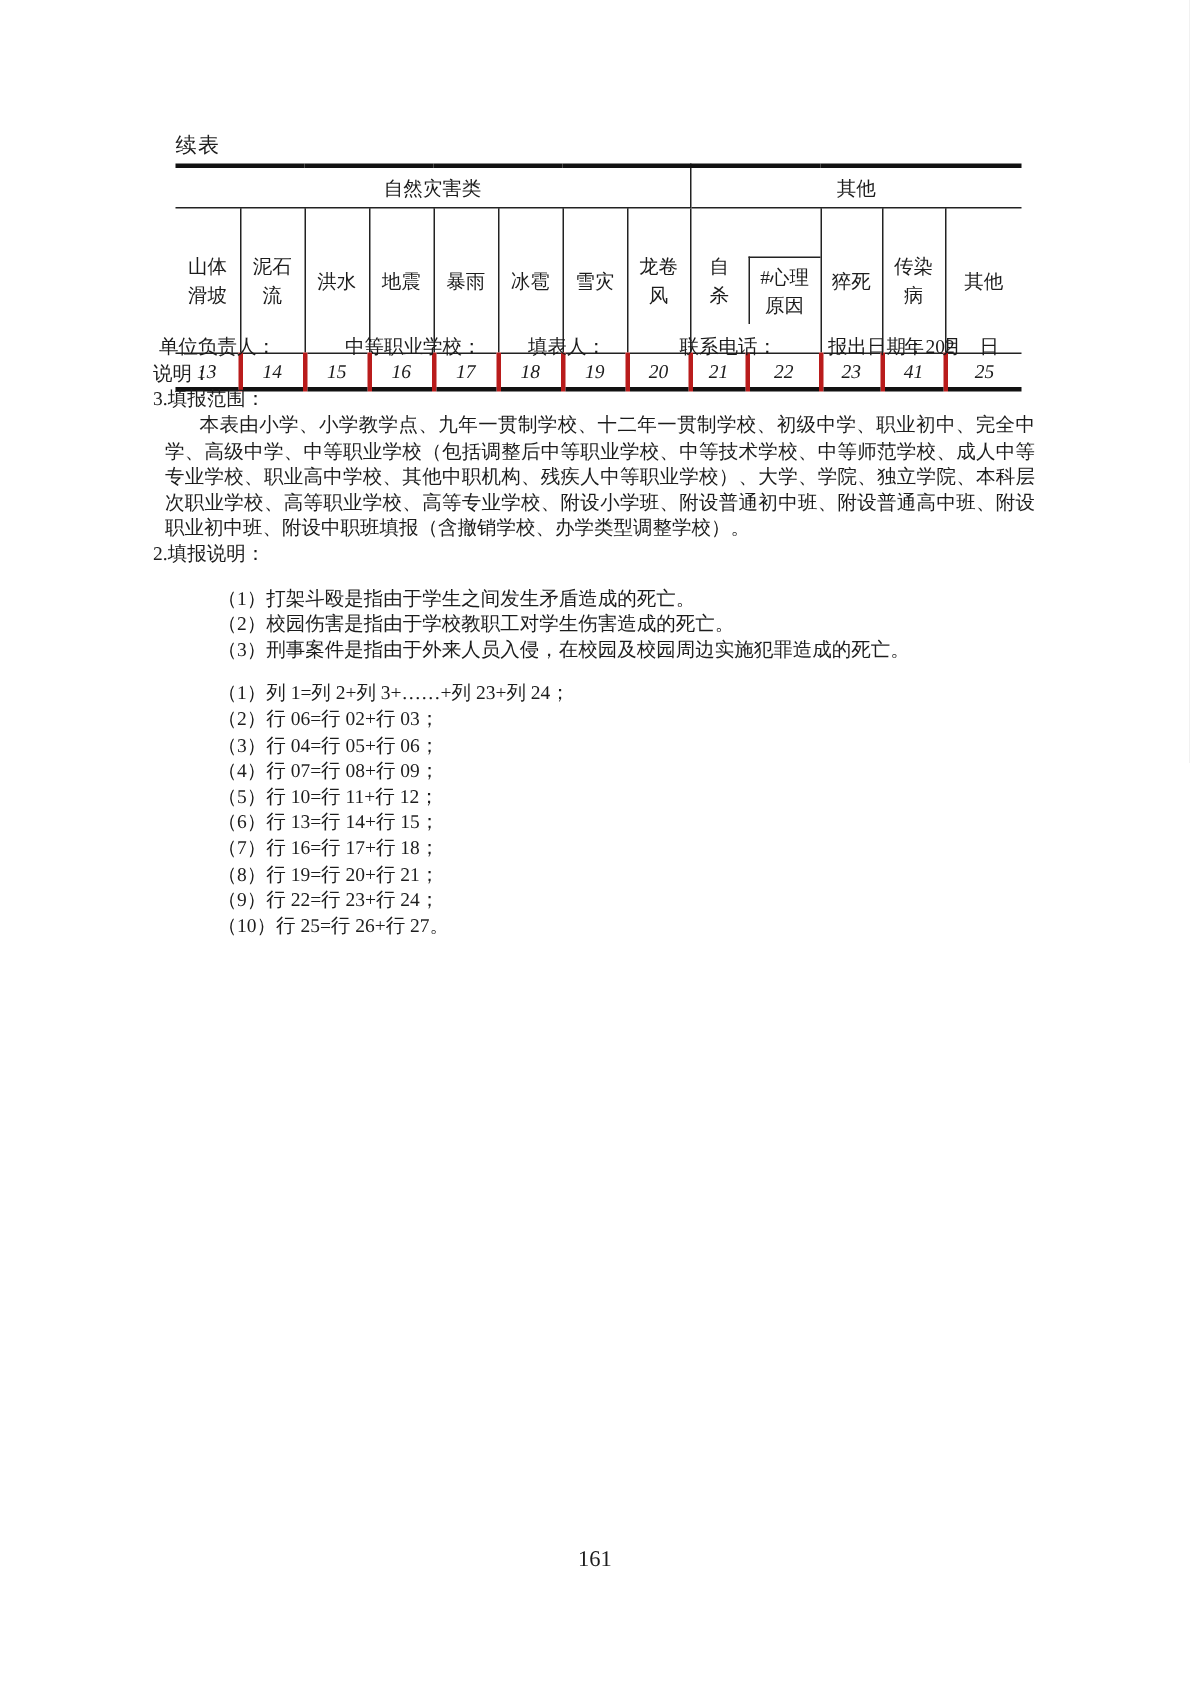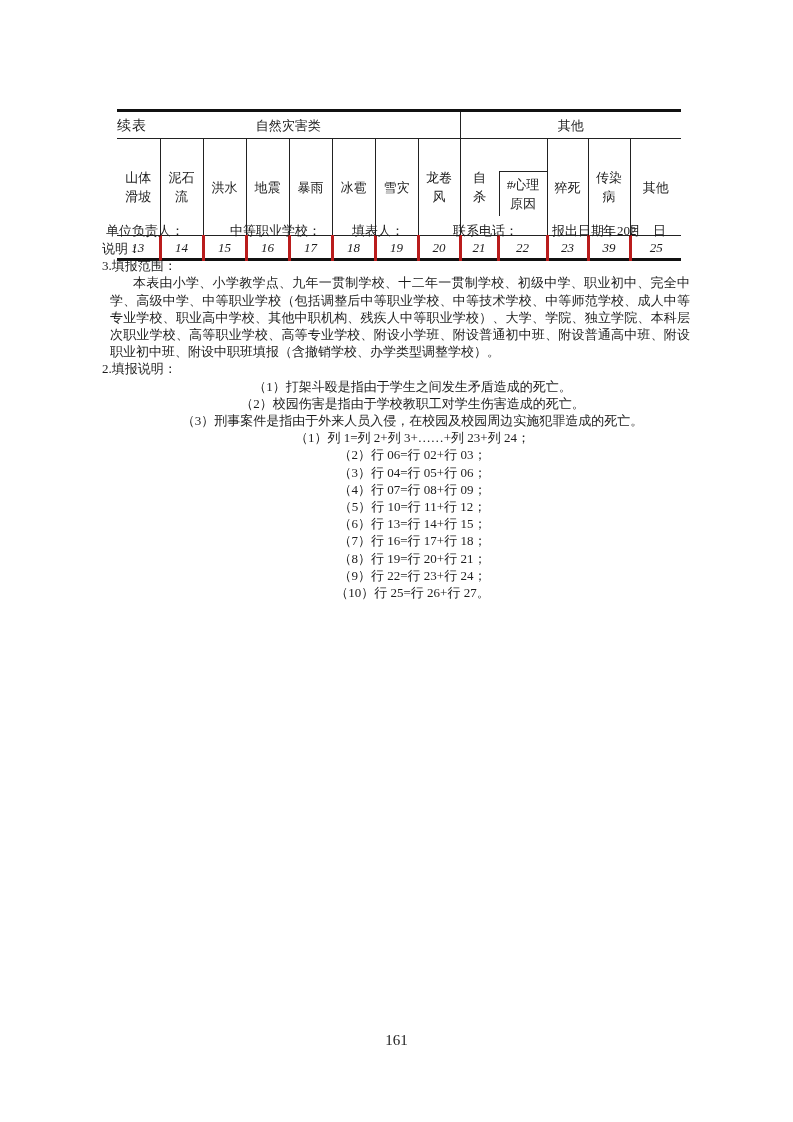--- a/index.html
+++ b/index.html
@@ -15,21 +15,20 @@
   }
 
   
   .cont-label {
     position: absolute;
     left: 117px;
     top: 89px;
     font-size: 14px;
     line-height: 18px;
     letter-spacing: 1px;
-    margin-top: 28px;
   }
 
   
   .stats-table {
     position: absolute;
     left: 117px;
     top: 109px;
     width: 564px;
     border-collapse: collapse;
     table-layout: fixed;
@@ -96,21 +95,21 @@
     font-size: 13px;
     line-height: 17.2px;
   }
   .notes .heading { white-space: nowrap; }
   .scope-para {
     margin: 0 0 0 8px;
     width: 580px;
     text-indent: 23px;
     text-align: justify;
   }
-  .note-list { margin: 0; padding: 0; list-style: none; text-align: center; }
+  .note-list { margin: 12px; padding: 0; list-style: none; }
   .note-list li { margin-left: 31px; white-space: nowrap; }
 
   
   .page-number {
     position: absolute;
     left: 0;
     top: 1032px;
     width: 100%;
     text-align: center;
     font-size: 15px;
@@ -174,21 +173,21 @@
       <td>14</td>
       <td>15</td>
       <td>16</td>
       <td>17</td>
       <td>18</td>
       <td>19</td>
       <td>20</td>
       <td>21</td>
       <td>22</td>
       <td>23</td>
-      <td>39</td>
+      <td>41</td>
       <td>25</td>
     </tr>
   </tbody>
     </table>
 
   <div class="sig">
     <span class="s1">单位负责人：</span>
     <span class="s2">中等职业学校：</span>
     <span class="s3">填表人：</span>
     <span class="s4">联系电话：</span>

